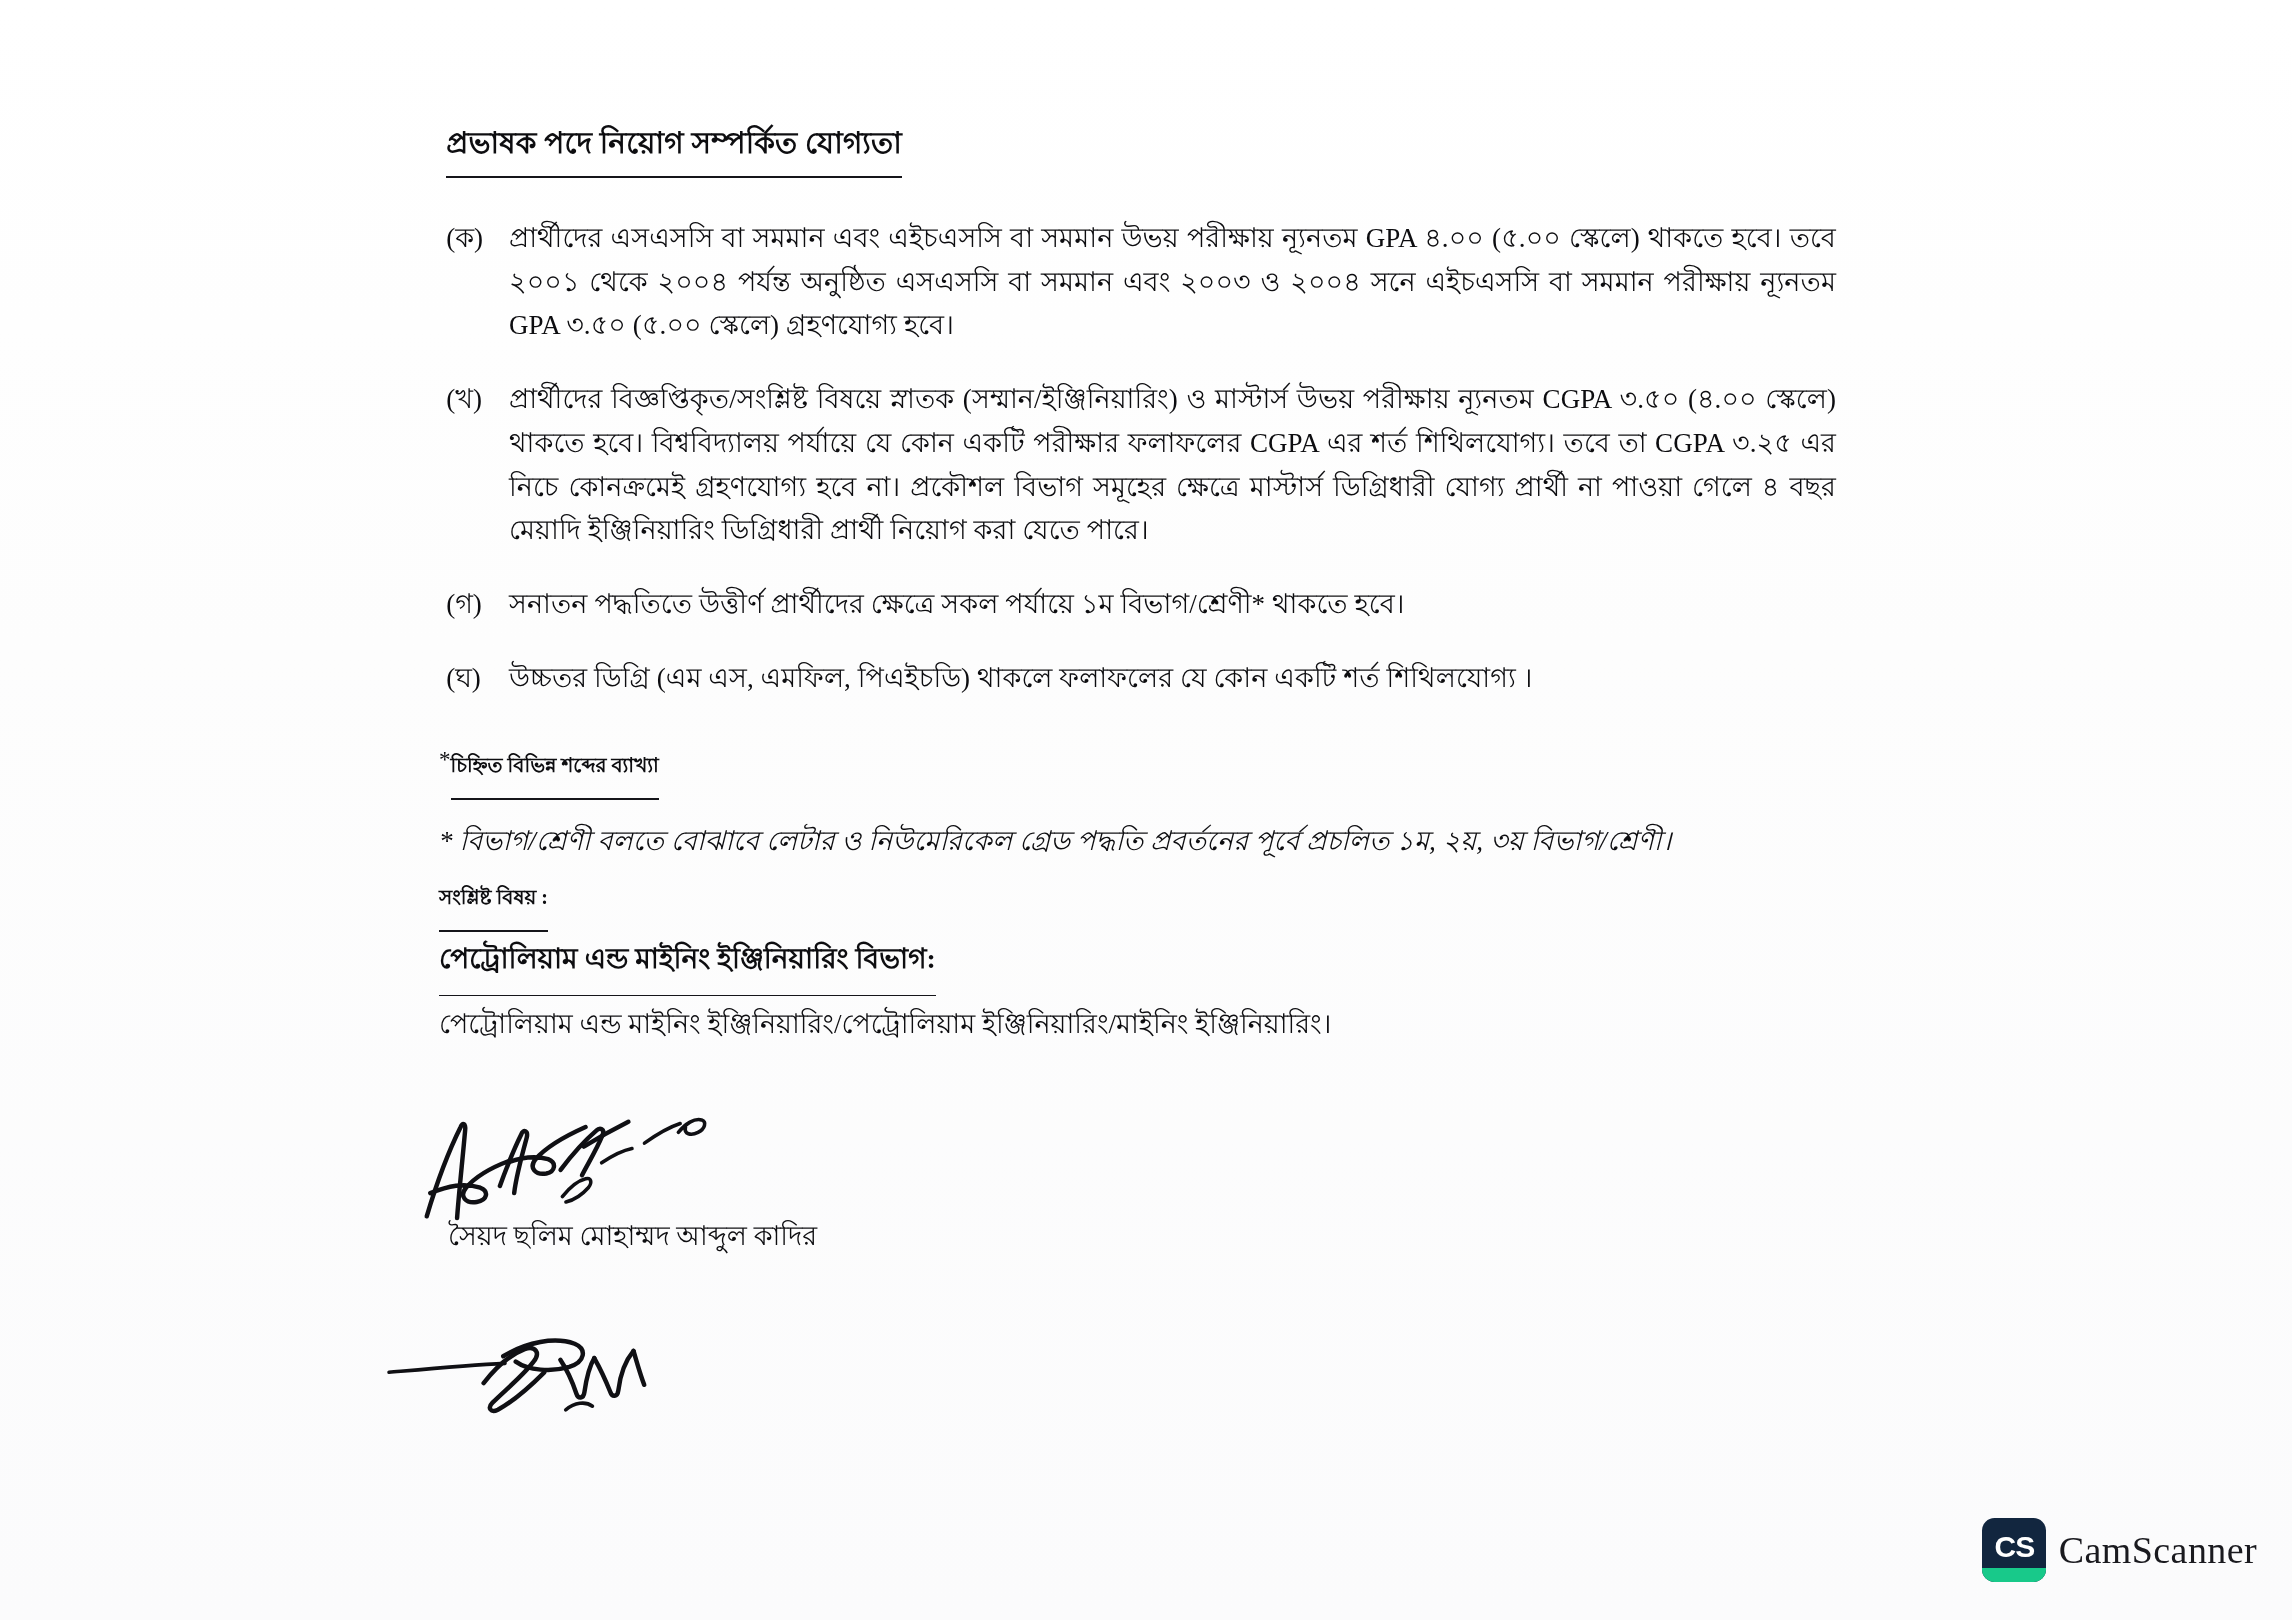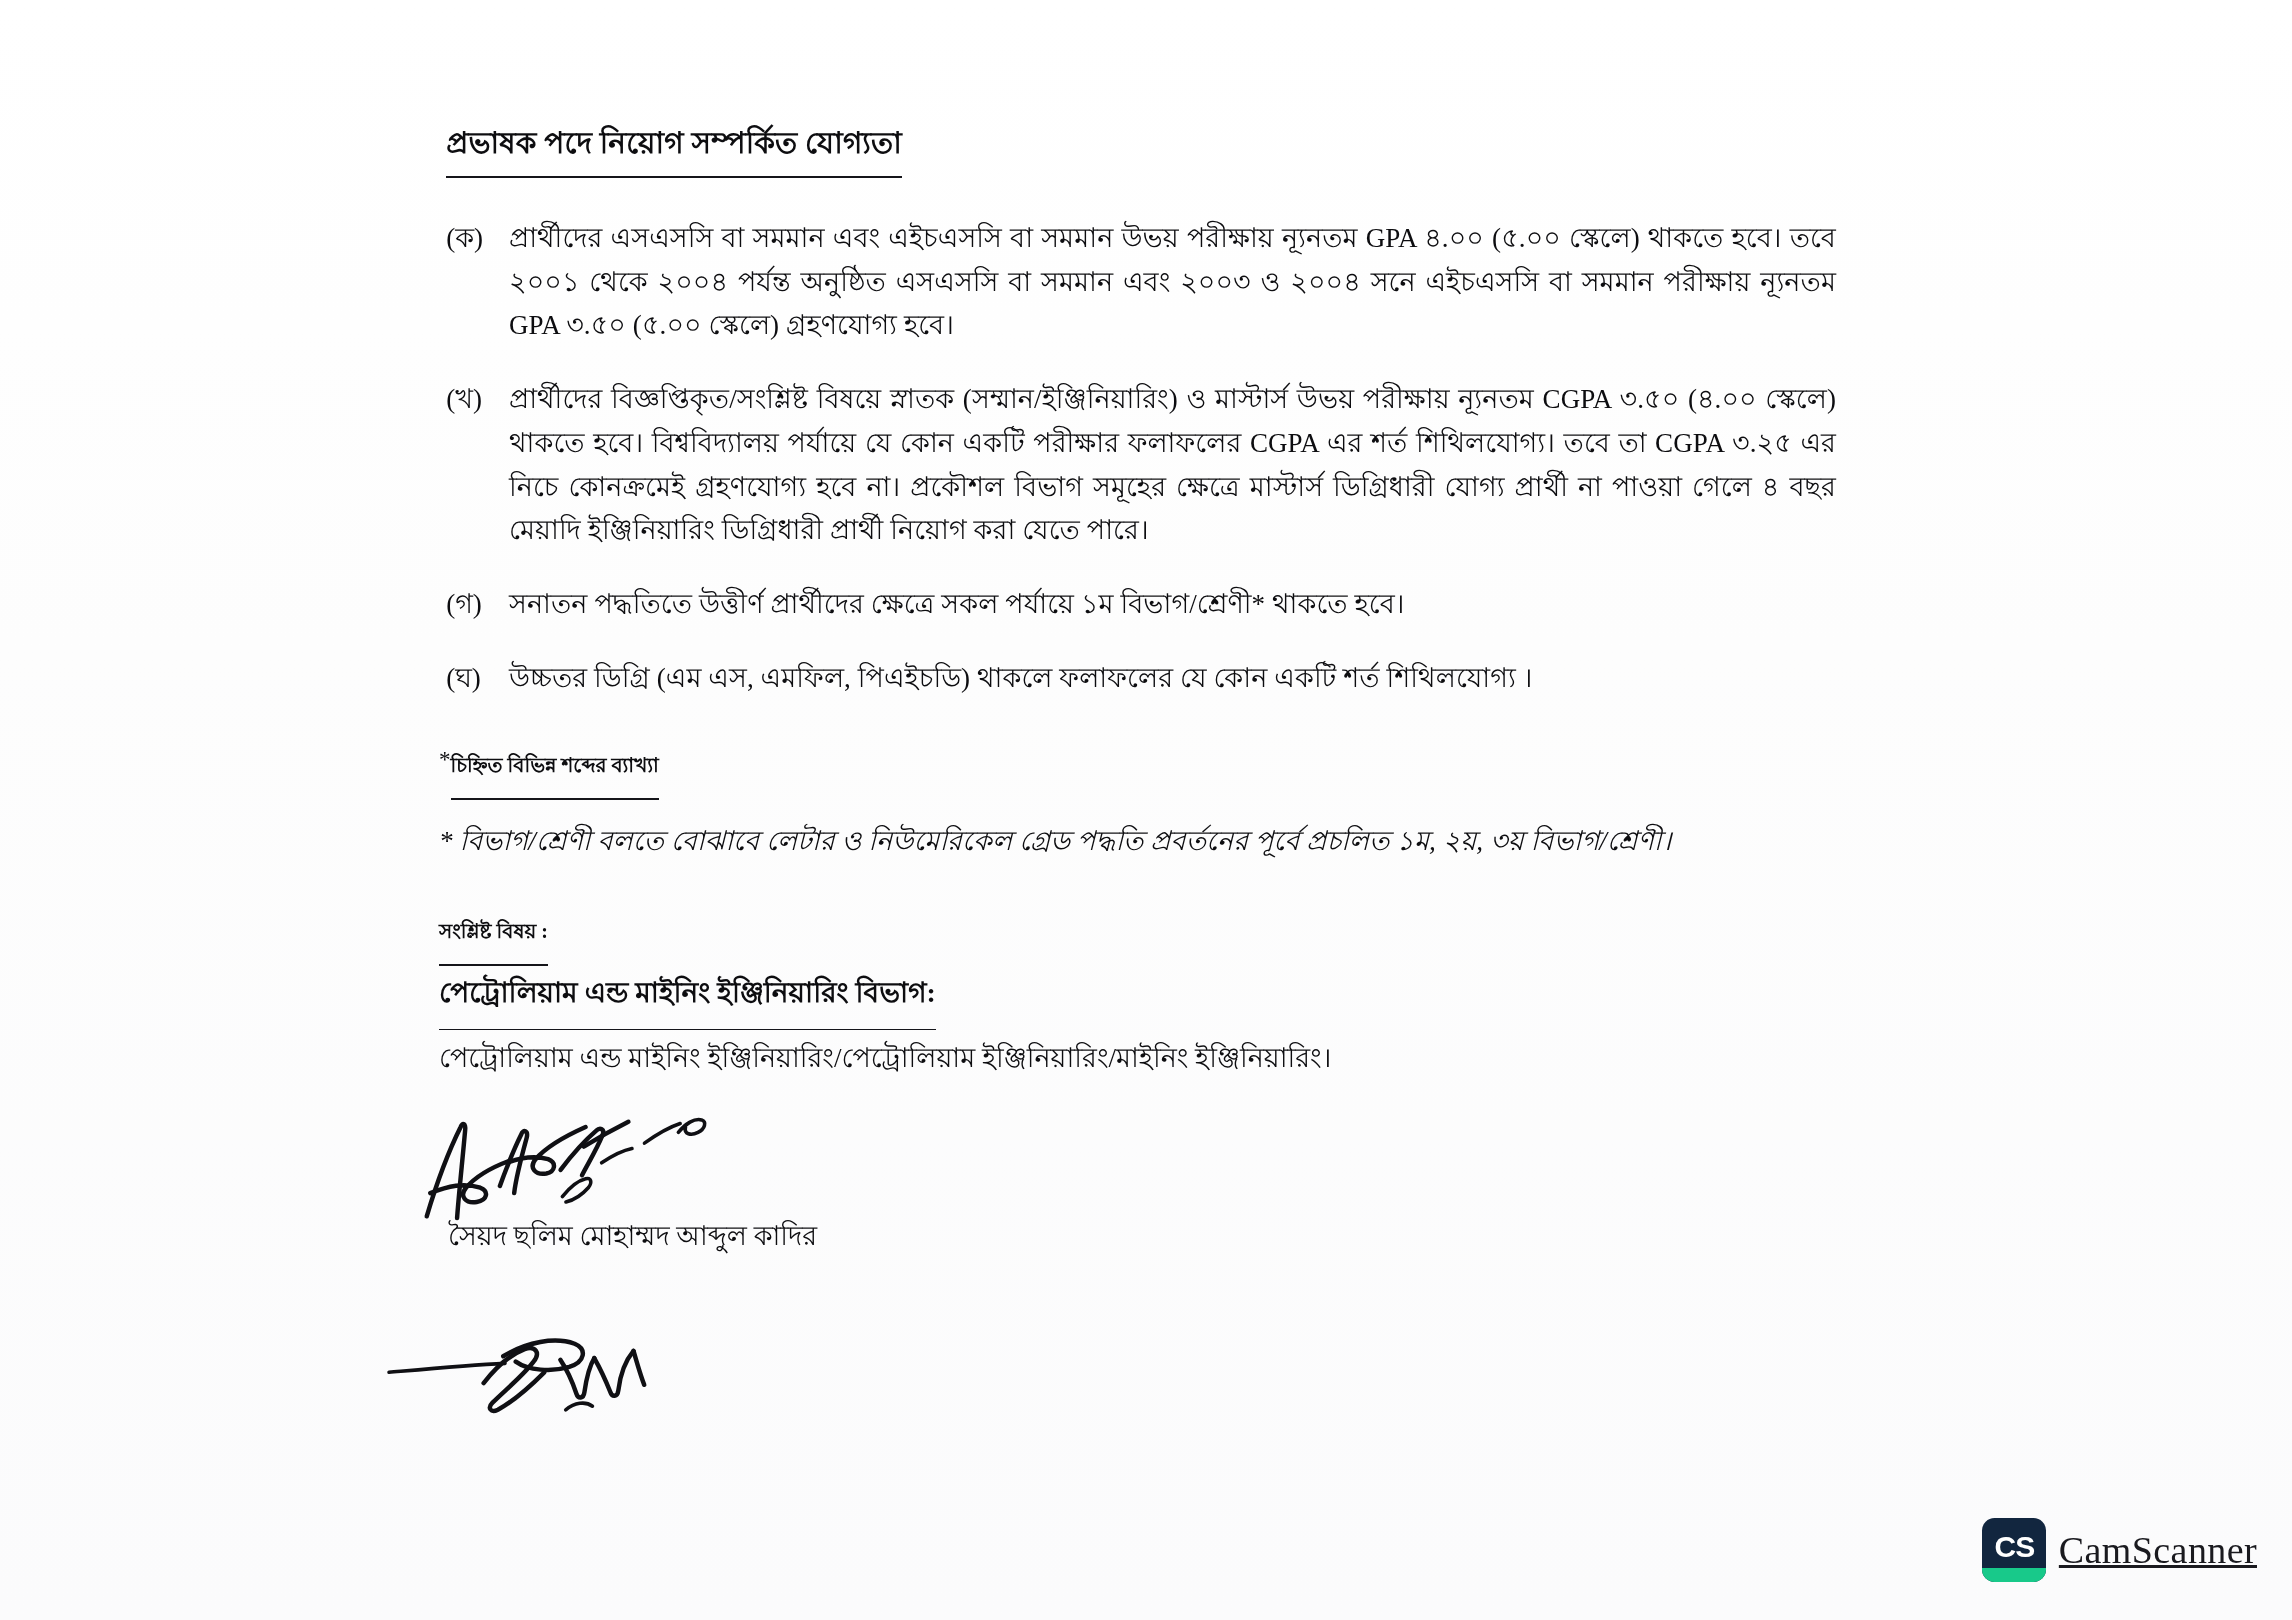--- a/index.html
+++ b/index.html
@@ -108,21 +108,21 @@
     font-size: 27px;
     line-height: 1.62;
     text-align: justify;
     letter-spacing: 0.1px;
     width: 1361px;
     font-style: italic;
   }
 
   
   .subject-block {
-    margin-top: 54px;
+    margin-top: 20px;
   }
   .subject-line {
     font-size: 27px;
     line-height: 1.55;
     margin-top: 7.2px;
   }
 
   
   .sign-block {
     position: absolute;
@@ -191,21 +191,20 @@
     left: 0; right: 0; bottom: 0;
     height: 14.3px;
     background: #18c98a;
     z-index: 1;
   }
   .cs-word {
     font-family: "Liberation Serif", "DejaVu Serif", serif;
     font-size: 38px;
     color: #1a1a1f;
     letter-spacing: 0.4px;
-    text-decoration: underline;
   }
 </style>
 </head>
 <body>
 
 <div class="page">
 
   <div class="doc-body">
 
     <div>

